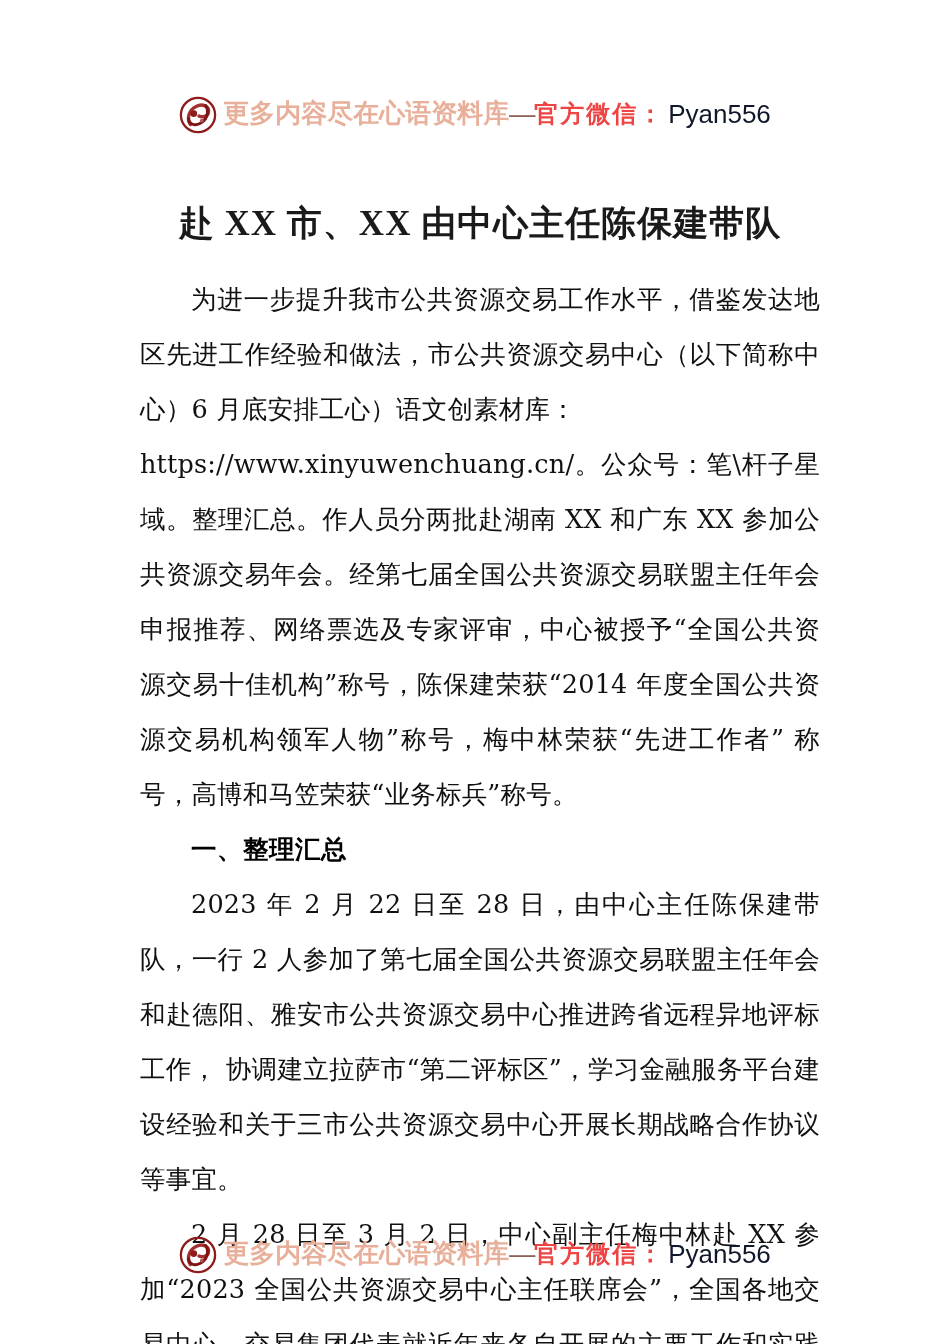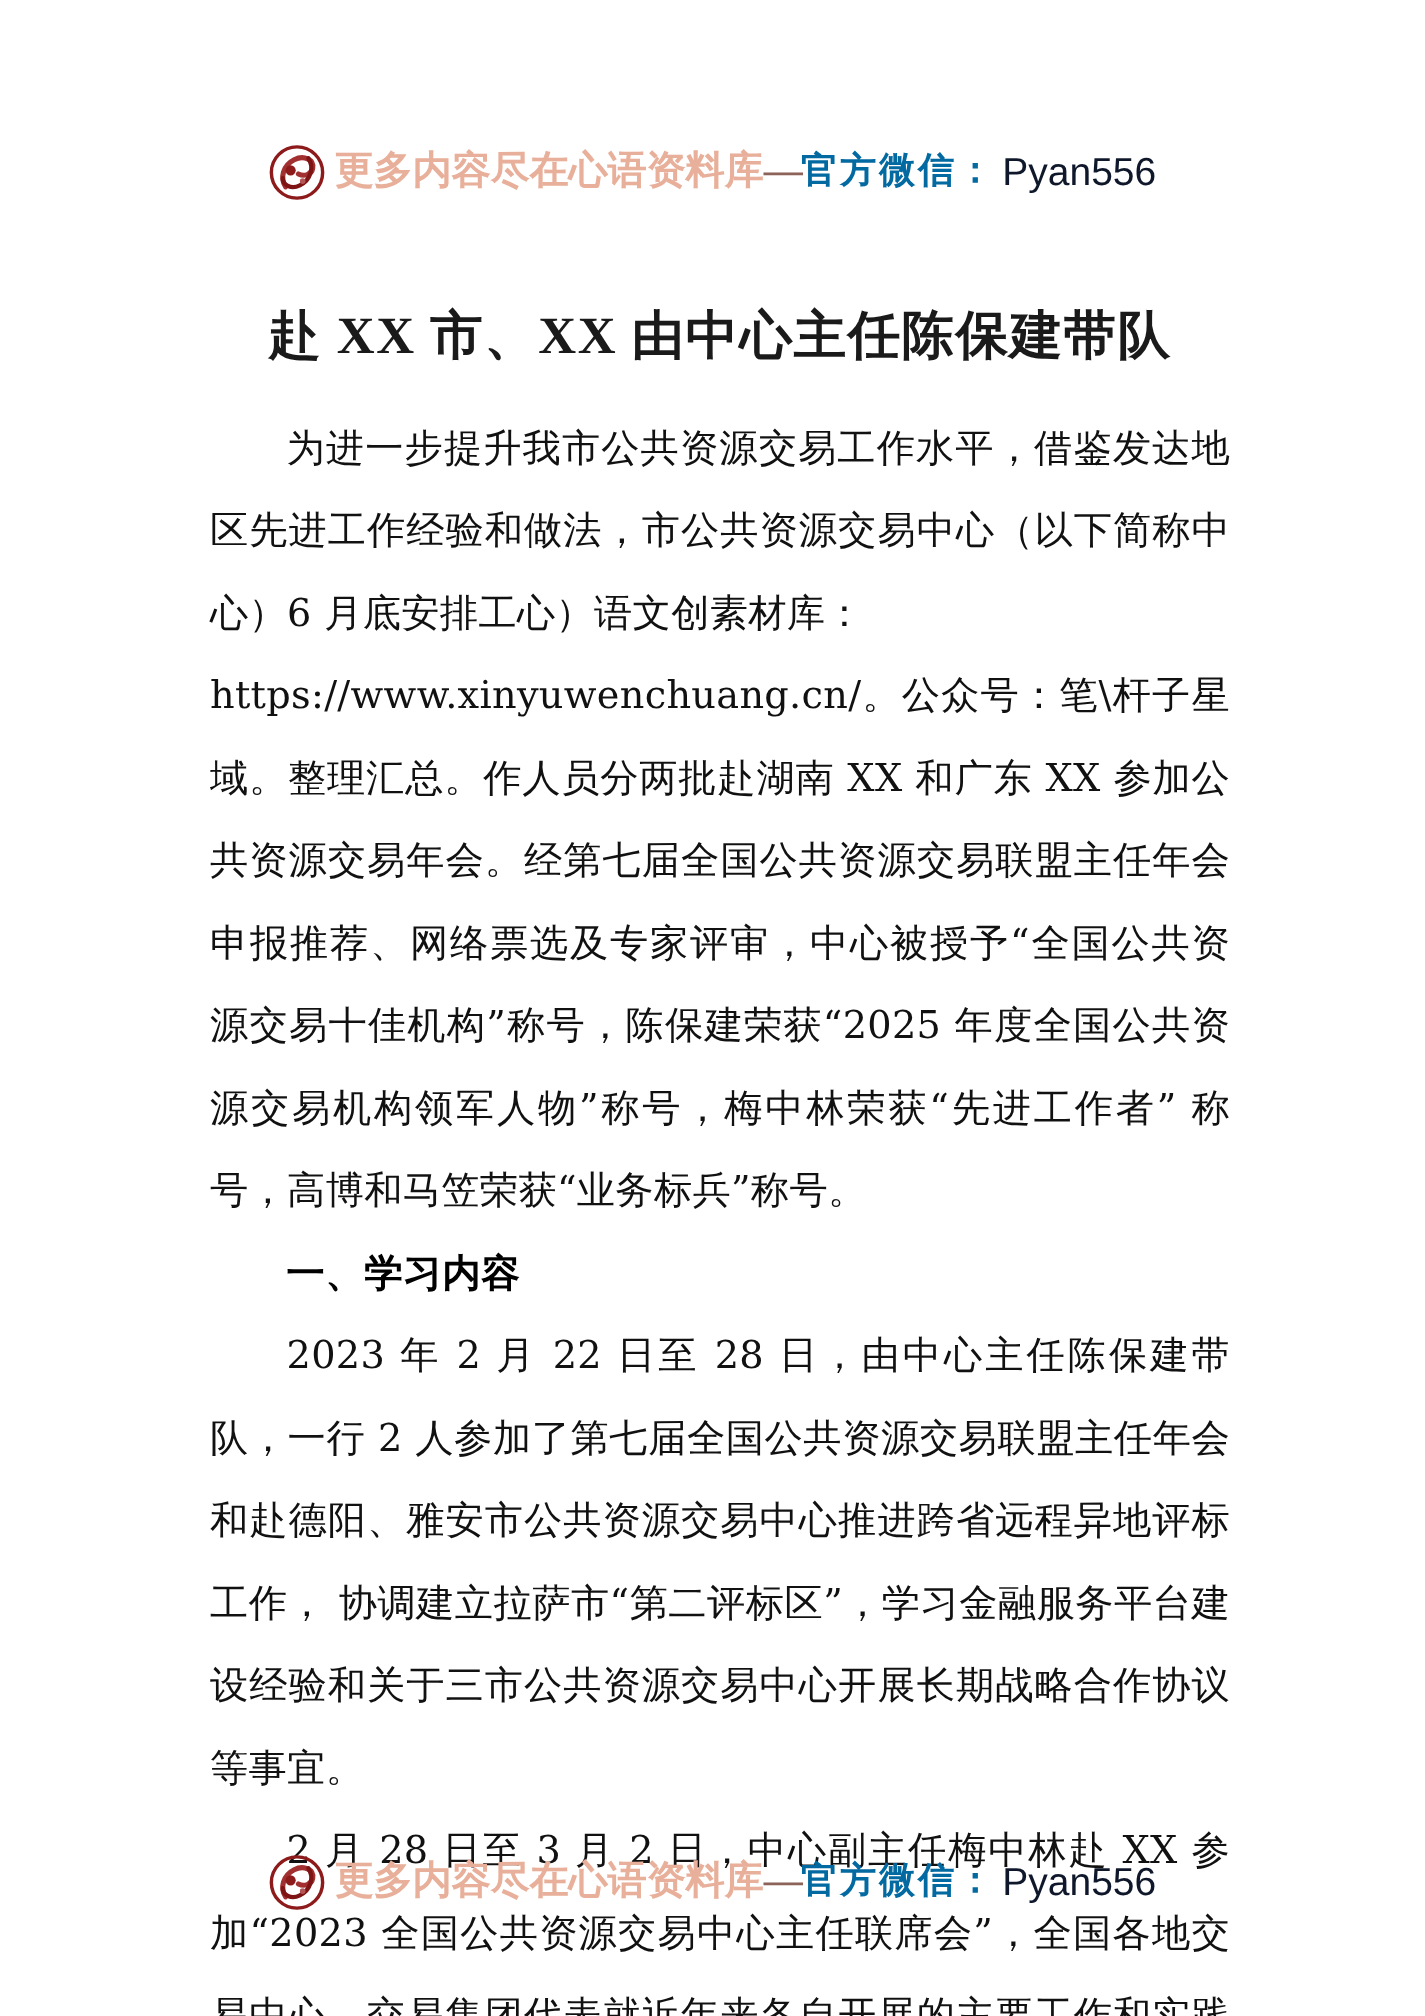--- a/index.html
+++ b/index.html
@@ -62,21 +62,21 @@
     font-weight: bold;
     color: #8d6258;
     line-height: 1;
     letter-spacing: -2px;
   }
 
   .promo-text-wechat {
     font-family: "Liberation Serif", "DejaVu Serif", serif;
     font-size: 24px;
     font-weight: bold;
-    color: #0369a1;
+    color: #ef4444;
     letter-spacing: 2px;
     line-height: 1;
     margin-left: 1px;
   }
 
   .promo-handle {
     font-family: "Liberation Sans", "DejaVu Sans", sans-serif;
     font-size: 26px;
     color: #0f172a;
     letter-spacing: 0px;
@@ -152,22 +152,22 @@
     <span class="promo-text-cn">更多内容尽在心语资料库</span>
     <span class="promo-dash">—</span>
     <span class="promo-text-wechat">官方微信：</span>
     <span class="promo-handle">Pyan556</span>
   </div>
 
   <h1 class="doc-title">赴 XX 市、XX 由中心主任陈保建带队</h1>
 
   <div class="doc-body">
     <p class="para">为进一步提升我市公共资源交易工作水平，借鉴发达地区先进工作经验和做法，市公共资源交易中心（以下简称中心）6 月底安排工心）语文创素材库：</p>
-    <p class="para url-line">https://www.xinyuwenchuang.cn/。公众号：笔\杆子星域。整理汇总。作人员分两批赴湖南 XX 和广东 XX 参加公共资源交易年会。经第七届全国公共资源交易联盟主任年会申报推荐、网络票选及专家评审，中心被授予“全国公共资源交易十佳机构”称号，陈保建荣获“2025 年度全国公共资源交易机构领军人物”称号，梅中林荣获“先进工作者” 称号，高博和马笠荣获“业务标兵”称号。</p>
-    <h2 class="section-heading">一、学习内容</h2>
+    <p class="para url-line">https://www.xinyuwenchuang.cn/。公众号：笔\杆子星域。整理汇总。作人员分两批赴湖南 XX 和广东 XX 参加公共资源交易年会。经第七届全国公共资源交易联盟主任年会申报推荐、网络票选及专家评审，中心被授予“全国公共资源交易十佳机构”称号，陈保建荣获“2014 年度全国公共资源交易机构领军人物”称号，梅中林荣获“先进工作者” 称号，高博和马笠荣获“业务标兵”称号。</p>
+    <h2 class="section-heading">一、整理汇总</h2>
     <p class="para">2023 年 2 月 22 日至 28 日，由中心主任陈保建带队，一行 2 人参加了第七届全国公共资源交易联盟主任年会和赴德阳、雅安市公共资源交易中心推进跨省远程异地评标工作， 协调建立拉萨市“第二评标区”，学习金融服务平台建设经验和关于三市公共资源交易中心开展长期战略合作协议等事宜。</p>
     <p class="para">2 月 28 日至 3 月 2 日，中心副主任梅中林赴 XX 参加“2023 全国公共资源交易中心主任联席会”，全国各地交易中心、交易集团代表就近年来各自开展的主要工作和实践探索进行了介绍并围绕公共资源交易的扩面增量工作、公共资源的数字化改革和营商环境优化、公共资源交易领域的数字见证和云评标工作、公共资源交易领域的远程异地评标常态</p>
   </div>
 
   <div class="promo-banner footer">
     <span class="promo-logo">
       <svg viewBox="0 0 40 40" width="38" height="38" xmlns="http://www.w3.org/2000/svg">
         <circle cx="20" cy="20" r="18" fill="none" stroke="#8e1b1b" stroke-width="2.4"></circle>
         <path d="M12 30 C 8 24, 10 15, 18 11 C 25 7.5, 32 11, 31 17 C 30.3 21.5, 25 23, 21 21" fill="none" stroke="#a33030" stroke-width="3.6" stroke-linecap="round"></path>
         <path d="M28 10 C 32 16, 30 25, 22 29 C 16 32, 10 29, 10 24" fill="none" stroke="#7e1414" stroke-width="3" stroke-linecap="round"></path>

